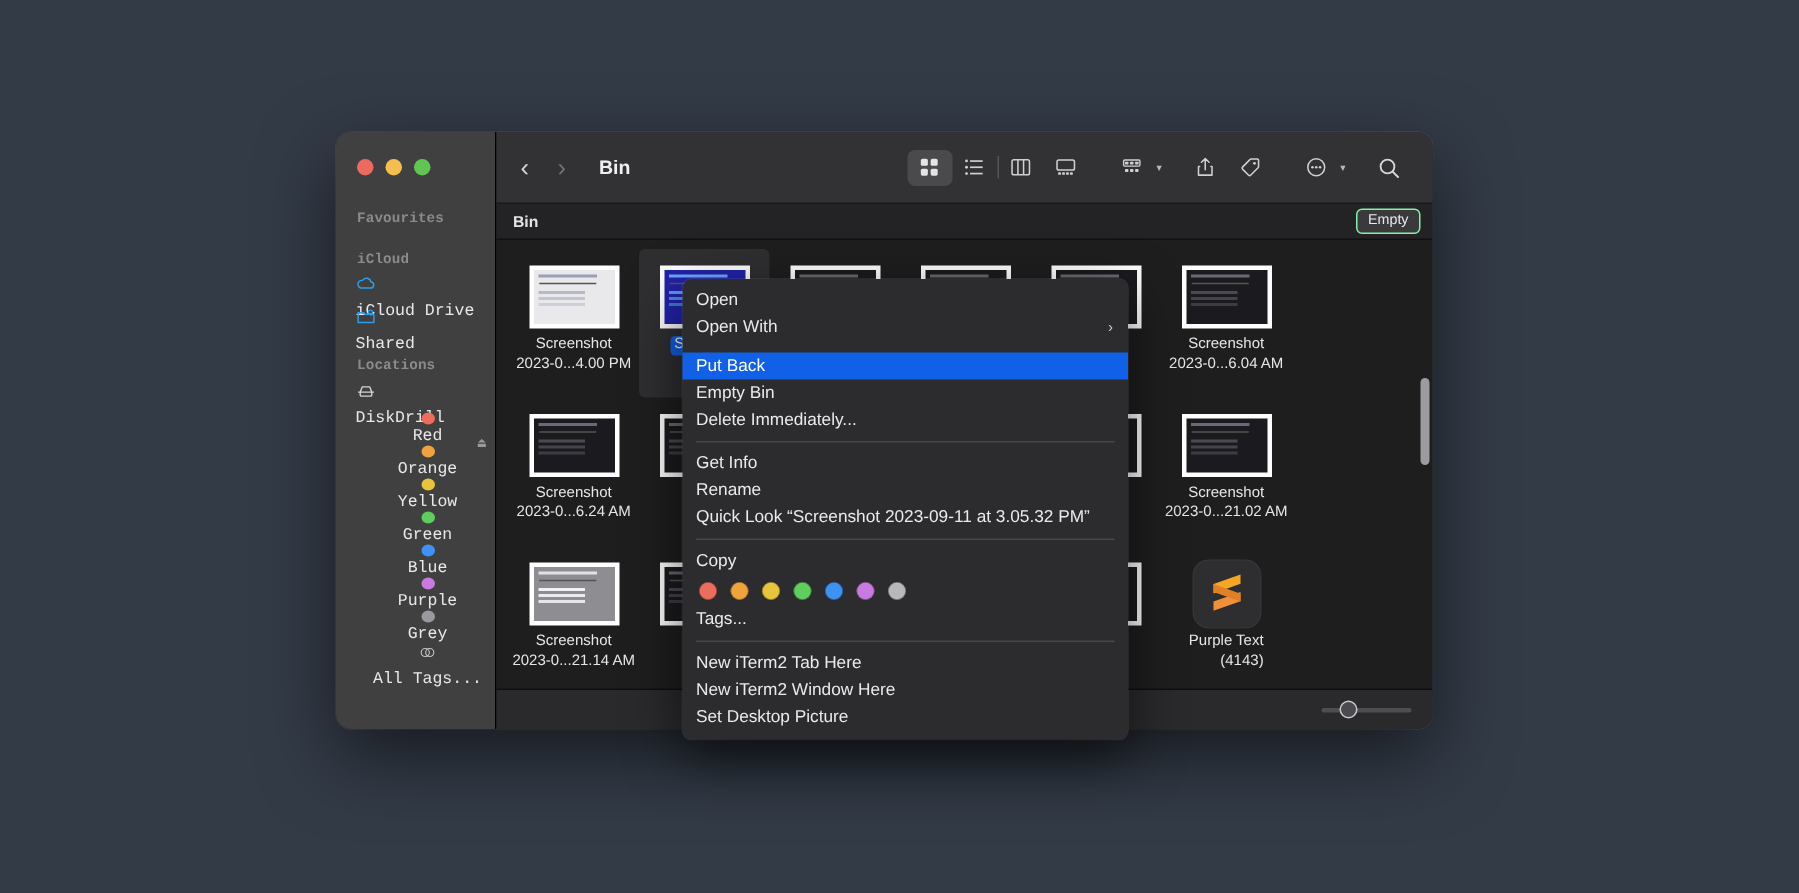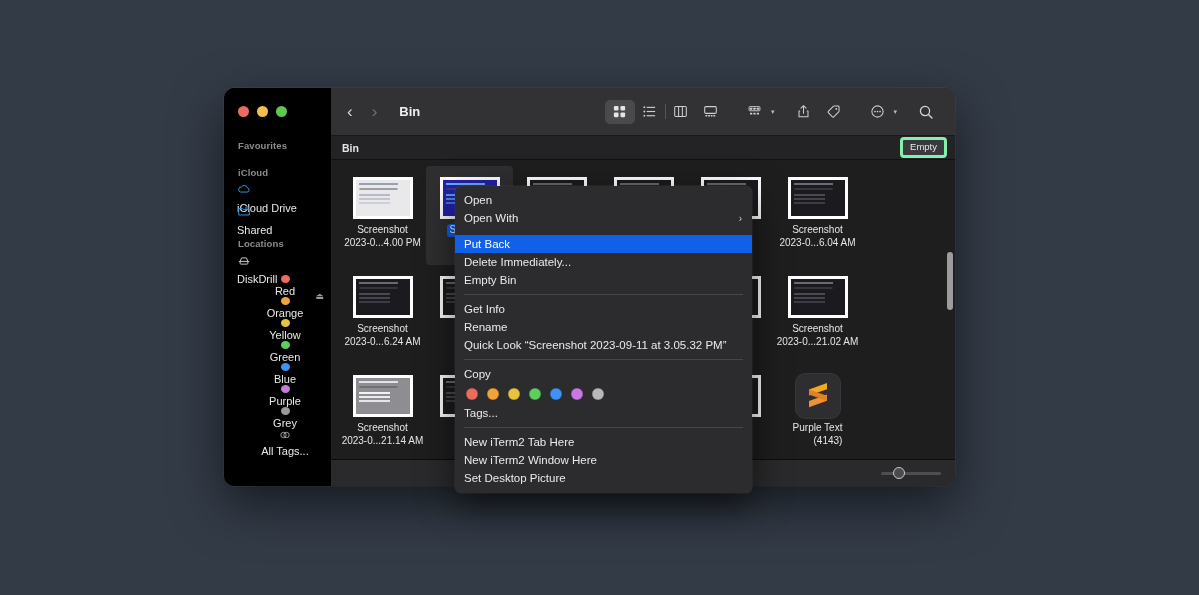--- a/index.html
+++ b/index.html
@@ -18,25 +18,26 @@
     background: #1e1e1e;
     border-radius: 10px;
     overflow: hidden;
     box-shadow: 0 18px 50px rgba(0,0,0,.55), 0 0 0 .5px rgba(255,255,255,.10);
     display: flex;
   }
 
   
   .sidebar {
     width: 107px; height: 100%;
-    background: #000000;
+    background: #404040;
     border-right: .5px solid #000;
     padding-top: 6px;
     flex: 0 0 107px;
     position: relative;
+    font-family: Liberation Mono, monospace;
   }
   .traffic {
     display: flex; gap: 8px;
     padding: 12px 0 0 14px;
     height: 36px;
     align-items: flex-start;
   }
   .dot { width: 11px; height: 11px; border-radius: 50%; }
   .dot.red { background: #ec6a5f; }
   .dot.yellow { background: #f5bf4f; }
@@ -89,21 +90,21 @@
     height: 24px; background: #232325;
     display: flex; align-items: center;
     padding: 0 8px 0 11px;
     border-bottom: .5px solid #111;
     position: relative; z-index: 3;
   }
   .pathbar .loc { font-size: 10.5px; color: #e4e4e6; font-weight: 600; }
   .empty-btn {
     margin-left: auto;
     font-size: 9.5px; color: #e8e8ea;
-    border: 3px solid #86efac; border-radius: 4px;
+    border: 1px solid #86efac; border-radius: 4px;
     padding: 1px 7px 2px; background: #3a3a3d;
     line-height: 1.25;
     text-align: center;
   }
 
   
   .grid-area {
     flex: 1; background: #1e1e1e;
     position: relative; overflow: hidden;
   }
@@ -596,22 +597,22 @@
 </div>
 
 <div class="ctxmenu">
   <div class="mi">Open</div>
   <div class="mi">
     <span>Open With</span>
     <span class="arrow">›</span>
   </div>
   <div style="height:8px"></div>
   <div class="mi hl">Put Back</div>
+  <div class="mi">Empty Bin</div>
   <div class="mi">Delete Immediately...</div>
-  <div class="mi">Empty Bin</div>
   <div class="msep"></div>
   <div class="mi">Get Info</div>
   <div class="mi">Rename</div>
   <div class="mi">Quick Look “Screenshot 2023-09-11 at 3.05.32 PM”</div>
   <div class="msep"></div>
   <div class="mi">Copy</div>
   <div class="tagrow-menu">
     <span class="tagdot" style="background:#ec6d5e"></span>
     <span class="tagdot" style="background:#f0a33c"></span>
     <span class="tagdot" style="background:#e8c33e"></span>

